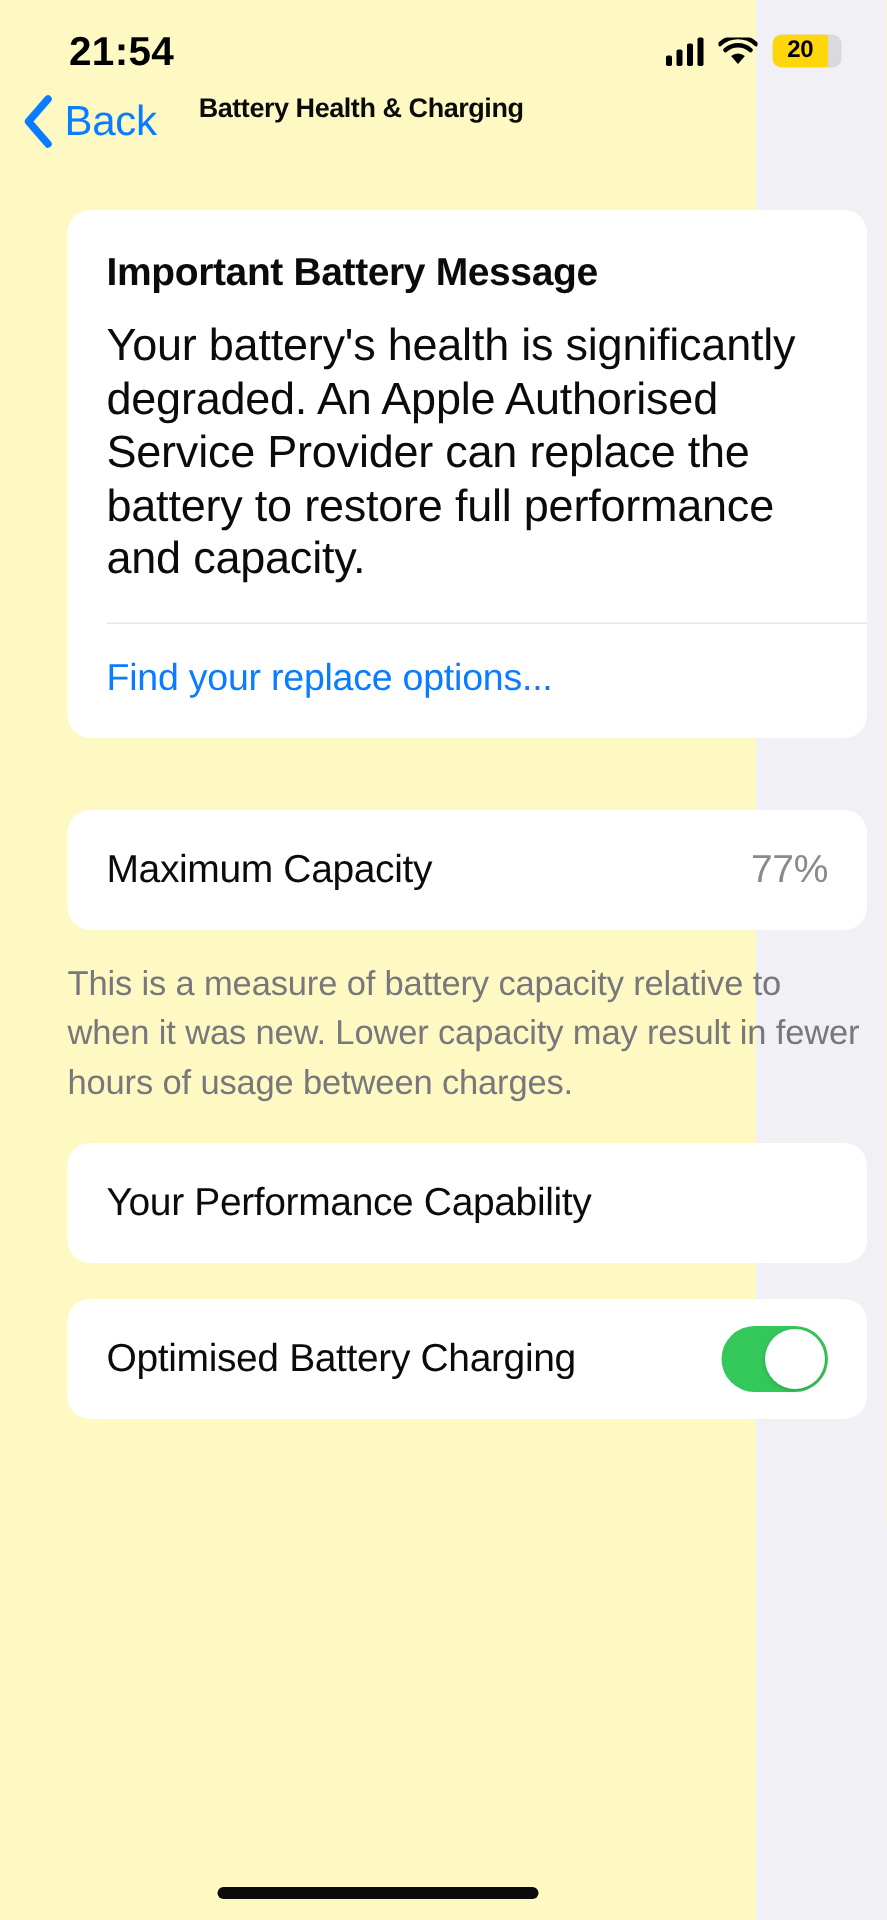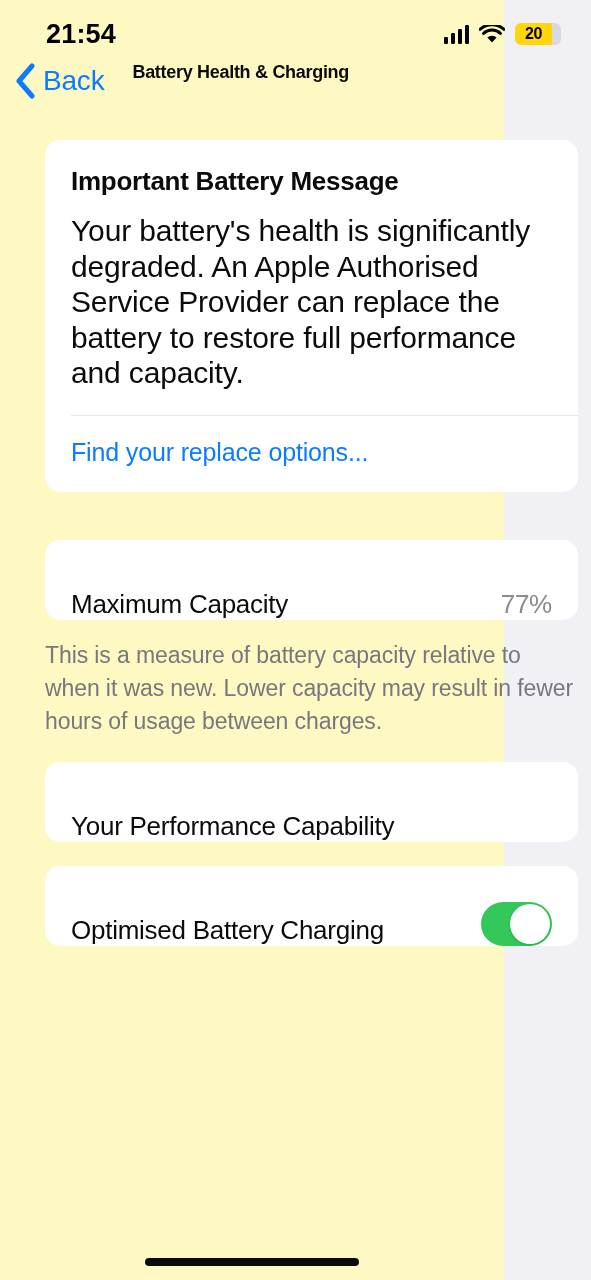--- a/index.html
+++ b/index.html
@@ -179,21 +179,21 @@
     cursor: pointer;
   }
 
   
   .row {
     margin: 0 29px;
     background: #ffffff;
     border-radius: 15px;
     min-height: 76px;
     display: flex;
-    align-items: flex-end;
+    align-items: center;
     justify-content: space-between;
     padding: 0 26px;
   }
 
   .row-tall {
     min-height: 80px;
   }
 
   .row-label {
     font-size: 26px;

